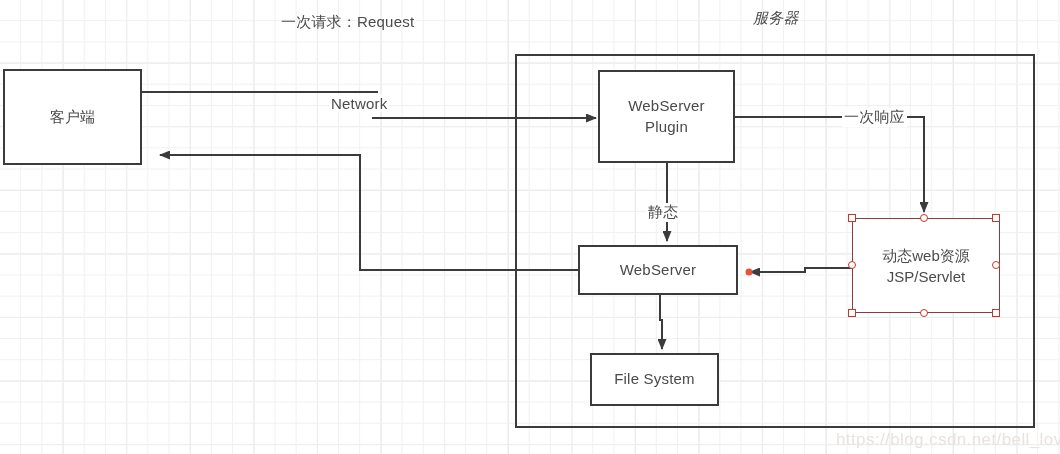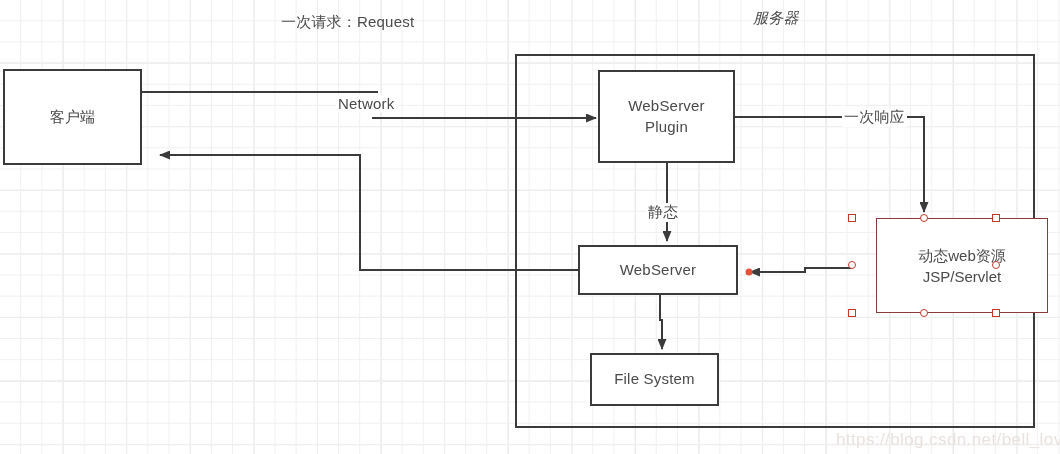--- a/index.html
+++ b/index.html
@@ -145,40 +145,40 @@
 
   <div class="node" style="left:3px; top:69px; width:139px; height:96px;">客户端</div>
 
   <div class="node" style="left:598px; top:70px; width:137px; height:93px;">WebServer
 Plugin</div>
 
   <div class="node" style="left:578px; top:245px; width:160px; height:50px;">WebServer</div>
 
   <div class="node" style="left:590px; top:353px; width:129px; height:53px;">File System</div>
 
-  <div class="node-sel" style="left:852px; top:218px; width:172px; height:95px;margin-left:24px;">动态web资源
+  <div class="node-sel" style="left:852px; top:218px; width:148px; height:95px;">动态web资源
 JSP/Servlet</div>
 
   <div>
     <div class="handle sq" style="left:848px; top:214px;"></div>
     <div class="handle ci" style="left:920px; top:214px;"></div>
     <div class="handle sq" style="left:992px; top:214px;"></div>
     <div class="handle ci" style="left:848px; top:261px;"></div>
     <div class="handle ci" style="left:992px; top:261px;"></div>
     <div class="handle sq" style="left:848px; top:309px;"></div>
     <div class="handle ci" style="left:920px; top:309px;"></div>
     <div class="handle sq" style="left:992px; top:309px;"></div>
   </div>
 
   <div class="lbl" style="left:261px; top:13px;margin-left:20px;">一次请求：Request</div>
 
 
   <div class="lbl" style="left:753px; top:9px;font-style:italic;">服务器</div>
 
-  <div class="lbl lbl-onbg" style="left:336px; top:95px;">Network</div>
+  <div class="lbl lbl-onbg" style="left:329px; top:95px;">Network</div>
 
   <div class="lbl lbl-onbg" style="left:646px; top:191px;margin-top:12px;">静态</div>
 
   <div class="lbl lbl-onbg" style="left:842px; top:108px;">一次响应</div>
 
   <div class="watermark" style="left:836px; top:430px;">https://blog.csdn.net/bell_love</div>
 
 </div>
 
 </body></html>

